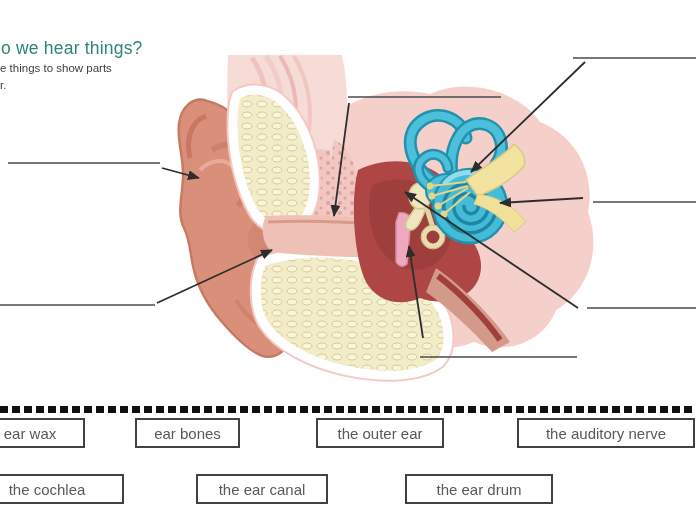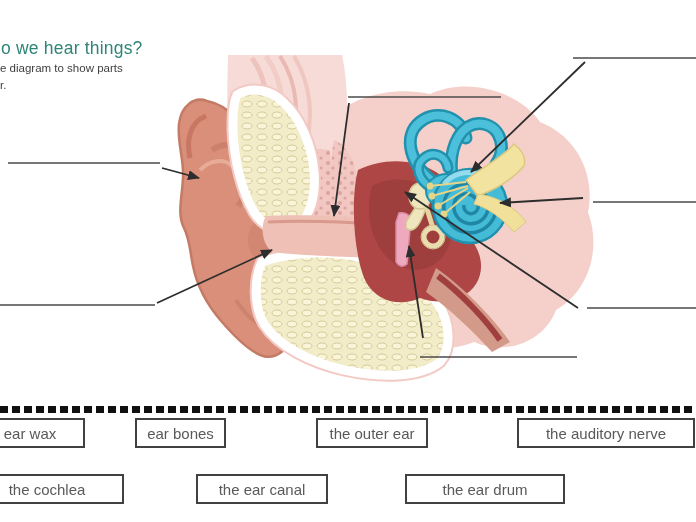--- a/index.html
+++ b/index.html
@@ -31,21 +31,21 @@
     font-size:15px;color:#58595b;white-space:nowrap;
   }
 </style>
 </head>
 <body>
 
 <div class="page">
 
   <div class="title">o we hear things?</div>
   <div class="subtitle">
-    <span>e diagram to show parts</span><br>
+    <span>e things to show parts</span><br>
     <span>r.</span>
   </div>
 
   <svg class="diagram" width="696" height="522" viewBox="0 0 696 522">
     <defs>
       <marker id="ah" markerWidth="12" markerHeight="10" refX="11" refY="5" orient="auto" markerUnits="userSpaceOnUse">
         <path d="M0,0 L12,5 L0,10 Z" fill="#2d2d2d"></path>
       </marker>
       <pattern id="cells" width="15" height="11" patternUnits="userSpaceOnUse">
         <rect width="15" height="11" fill="#f2ecc8"></rect>
@@ -162,21 +162,21 @@
       <line x1="585" y1="62" x2="471" y2="172" marker-end="url(#ah)"></line>
       <line x1="583" y1="198" x2="500" y2="203" marker-end="url(#ah)"></line>
       <line x1="578" y1="308" x2="405" y2="192" marker-end="url(#ah)"></line>
       <line x1="423" y1="338" x2="409" y2="246" marker-end="url(#ah)"></line>
     </g>
   </svg>
 
   <div class="cutline"></div>
 
   <div class="wbox" style="left:-25px;top:418px;width:110px">ear wax</div>
-  <div class="wbox" style="left:135px;top:418px;width:91px">ear bones</div>
-  <div class="wbox" style="left:316px;top:418px;width:112px">the outer ear</div>
+  <div class="wbox" style="left:135px;top:418px;width:105px">ear bones</div>
+  <div class="wbox" style="left:316px;top:418px;width:128px">the outer ear</div>
   <div class="wbox" style="left:517px;top:418px;width:178px">the auditory nerve</div>
 
   <div class="wbox" style="left:-30px;top:474px;width:154px">the cochlea</div>
   <div class="wbox" style="left:196px;top:474px;width:132px">the ear canal</div>
-  <div class="wbox" style="left:405px;top:474px;width:160px">the ear drum</div>
+  <div class="wbox" style="left:405px;top:474px;width:148px">the ear drum</div>
 
 </div>
 
 </body></html>

